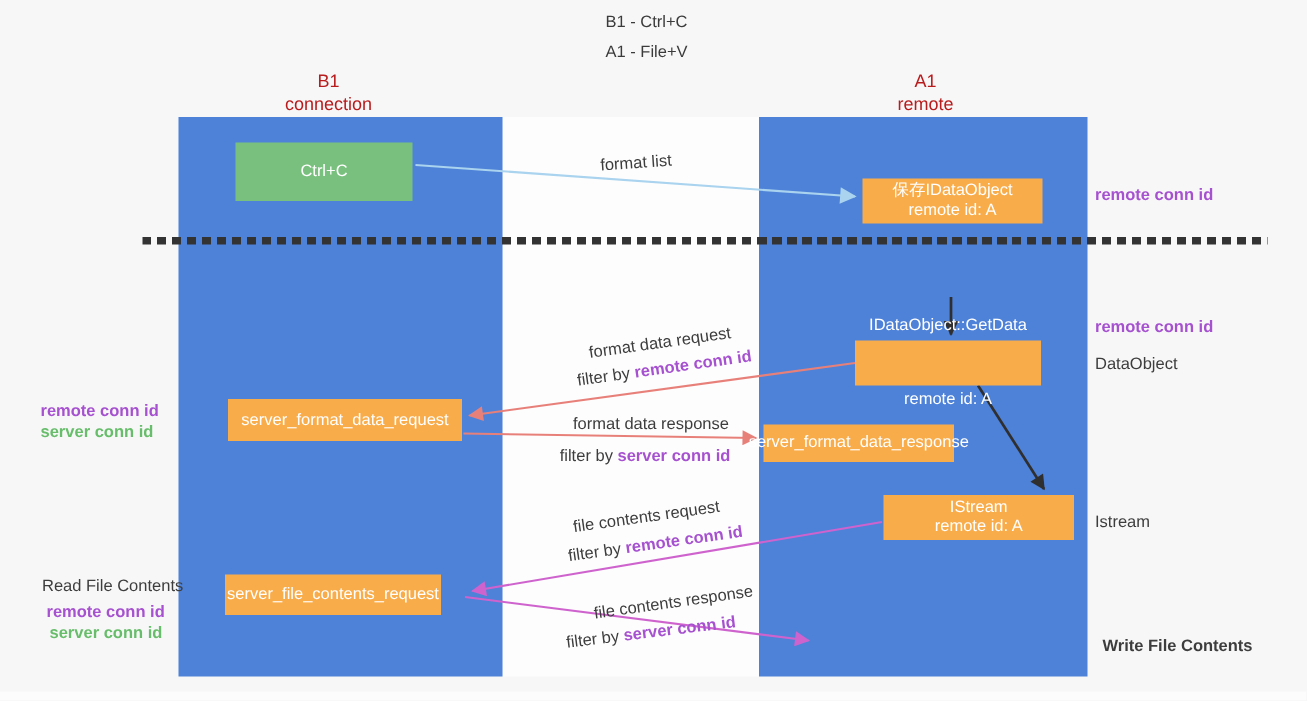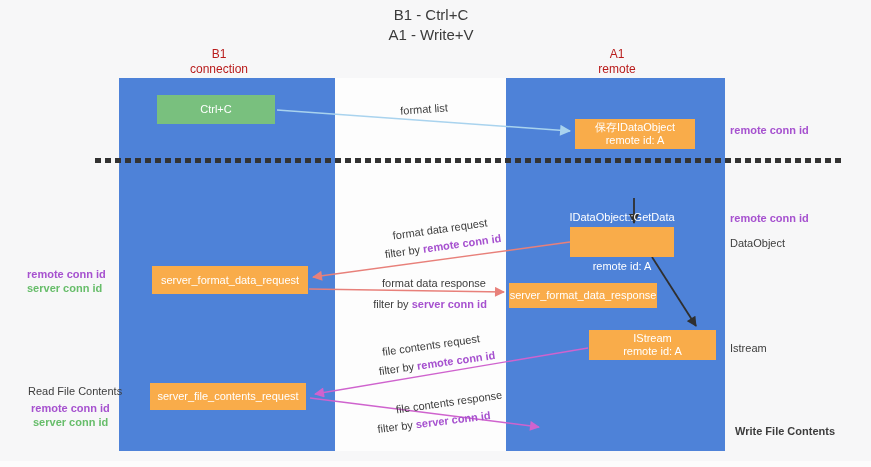--- a/index.html
+++ b/index.html
@@ -9,21 +9,21 @@
     --arrow-black:#2f2f2f; --text-dark:#3d3d3d;
   }
   html,body{margin:0;padding:0;}
   body{font-family:"Liberation Sans","DejaVu Sans",sans-serif;background:#f7f7f8;}
   .canvas{position:relative;width:871px;height:467px;background:#f7f7f8;overflow:hidden;}
 
   .gap-bg{position:absolute;left:335px;top:78px;width:171px;height:373px;background:#fdfdfd;}
   .bottom-strip{position:absolute;left:0;bottom:0;width:871px;height:6px;background:#fcfcfc;}
 
   .title{position:absolute;left:431px;top:5px;transform:translateX(-50%);
-         text-align:center;font-size:15px;line-height:20px;color:#3b3b3b;}
+         text-align:center;font-size:11px;line-height:20px;color:#3b3b3b;}
   .lane-header{position:absolute;transform:translateX(-50%);text-align:center;
                font-size:12px;line-height:15px;color:#b91c1c;}
   .lane-header.left{left:219px;top:47px;}
   .lane-header.right{left:617px;top:47px;}
 
   .lane{position:absolute;top:78px;height:373px;background:var(--lane-blue);}
   .lane.left{left:119px;width:216px;}
   .lane.right{left:506px;width:219px;}
 
   .dashed-line{position:absolute;left:95px;top:158px;width:750px;height:5px;
@@ -37,49 +37,49 @@
   #ah-blue path{fill:var(--arrow-light-blue);}
   #ah-salmon path{fill:var(--arrow-salmon);}
   #ah-magenta path{fill:var(--arrow-magenta);}
   #ah-black path{fill:var(--arrow-black);}
 
   .node{position:absolute;display:flex;flex-direction:column;align-items:center;
         justify-content:center;color:#fff;font-size:11px;line-height:13px;
         text-align:center;white-space:nowrap;}
   .node.green{background:var(--node-green);}
   .node.orange{background:var(--node-orange);}
-  .n-ctrl-c{left:157px;top:95px;width:118px;height:29px;}
+  .n-ctrl-c{left:157px;top:95px;width:118px;height:39px;}
   .n-save-ido{left:575px;top:119px;width:120px;height:30px;}
   .n-ctrl-v{left:575px;top:174px;width:120px;height:24px;}
-  .n-getdata{left:570px;top:227px;width:104px;height:30px;gap:36px;}
+  .n-getdata{left:570px;top:227px;width:124px;height:30px;gap:36px;}
   .n-sfd-req{left:152px;top:266px;width:156px;height:28px;}
-  .n-sfd-res{left:509px;top:283px;width:148px;height:25px;}
+  .n-sfd-res{left:509px;top:283px;width:127px;height:25px;}
   .n-istream{left:589px;top:330px;width:127px;height:30px;}
-  .n-sfc-req{left:150px;top:383px;width:156px;height:27px;}
+  .n-sfc-req{left:150px;top:383px;width:144px;height:27px;}
   .n-sfc-res{left:544px;top:417px;width:162px;height:26px;}
 
   .side-label{position:absolute;font-size:11px;color:var(--text-dark);white-space:nowrap;}
   .side-label.purple{color:var(--label-purple);font-weight:bold;}
   .side-label.green{color:var(--label-green);font-weight:bold;}
 
   .flow-label{position:absolute;font-size:11px;color:var(--text-dark);white-space:nowrap;
               transform:translate(-50%,-50%) rotate(var(--r,0deg));}
   .flow-label .purple{color:var(--label-purple);font-weight:bold;}
 </style>
 </head>
 <body>
 
 <div class="canvas">
 
   <div class="gap-bg"></div>
   <div class="bottom-strip"></div>
 
   <div class="title">
     <div>B1 - Ctrl+C</div>
-    <div>A1 - Write+V</div>
+    <div>A1 - File+V</div>
   </div>
 
   <div class="lane-header left">
     <div>B1</div>
     <div>connection</div>
   </div>
   <div class="lane-header right">
     <div>A1</div>
     <div>remote</div>
   </div>

